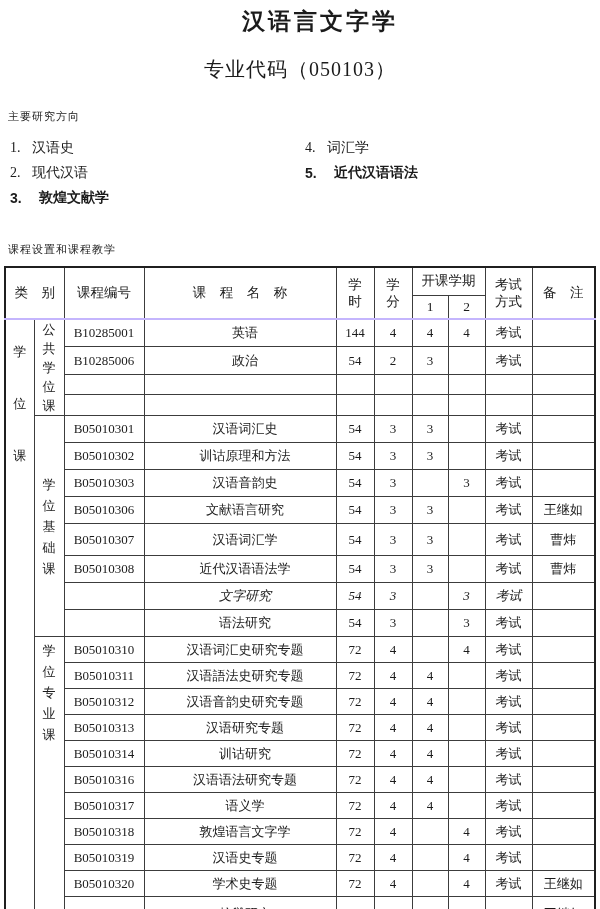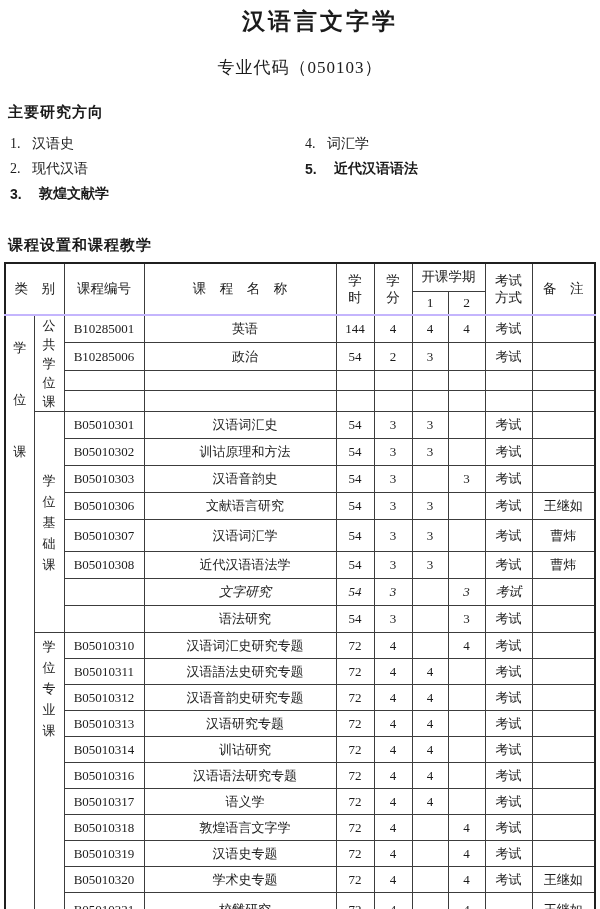--- a/index.html
+++ b/index.html
@@ -7,26 +7,26 @@
     width:600px;height:909px;background:#ffffff;color:#1b1b1b;
     font-family:"Liberation Serif", serif;overflow:hidden;
   }
   .page{width:600px;height:909px;position:relative;}
   .doc-title{
     padding-top:6px;text-align:center;
     font-family:"Liberation Sans", sans-serif;font-weight:bold;
     font-size:23px;line-height:30px;letter-spacing:3px;padding-left:40px;
   }
   .doc-subtitle{
-    margin-top:20px;text-align:center;font-size:17px;letter-spacing:1px;
+    margin-top:20px;text-align:center;font-size:20px;letter-spacing:1px;
   }
   .sec-heading{
     margin:24px 8px 0 8px;
-    font-family:"Liberation Sans", sans-serif;font-weight:bold;
-    font-size:15px;line-height:18px;letter-spacing:1px;
+    font-family:"Liberation Sans", sans-serif;font-weight:normal;
+    font-size:11px;line-height:18px;letter-spacing:1px;
   }
   .research-cols{display:flex;margin:10px 0 0 10px;}
   .rcol{display:flex;flex-direction:column;}
   .rcol-left{width:295px;}
   .ritem{height:25px;display:flex;align-items:center;font-size:14px;}
   .ritem .num{width:22px;flex:none;}
   .ritem-bold{font-family:"Liberation Sans", sans-serif;font-weight:bold;}
   .ritem-bold .txt{margin-left:7px;}
   .courses-heading{margin-top:30px;}
   

